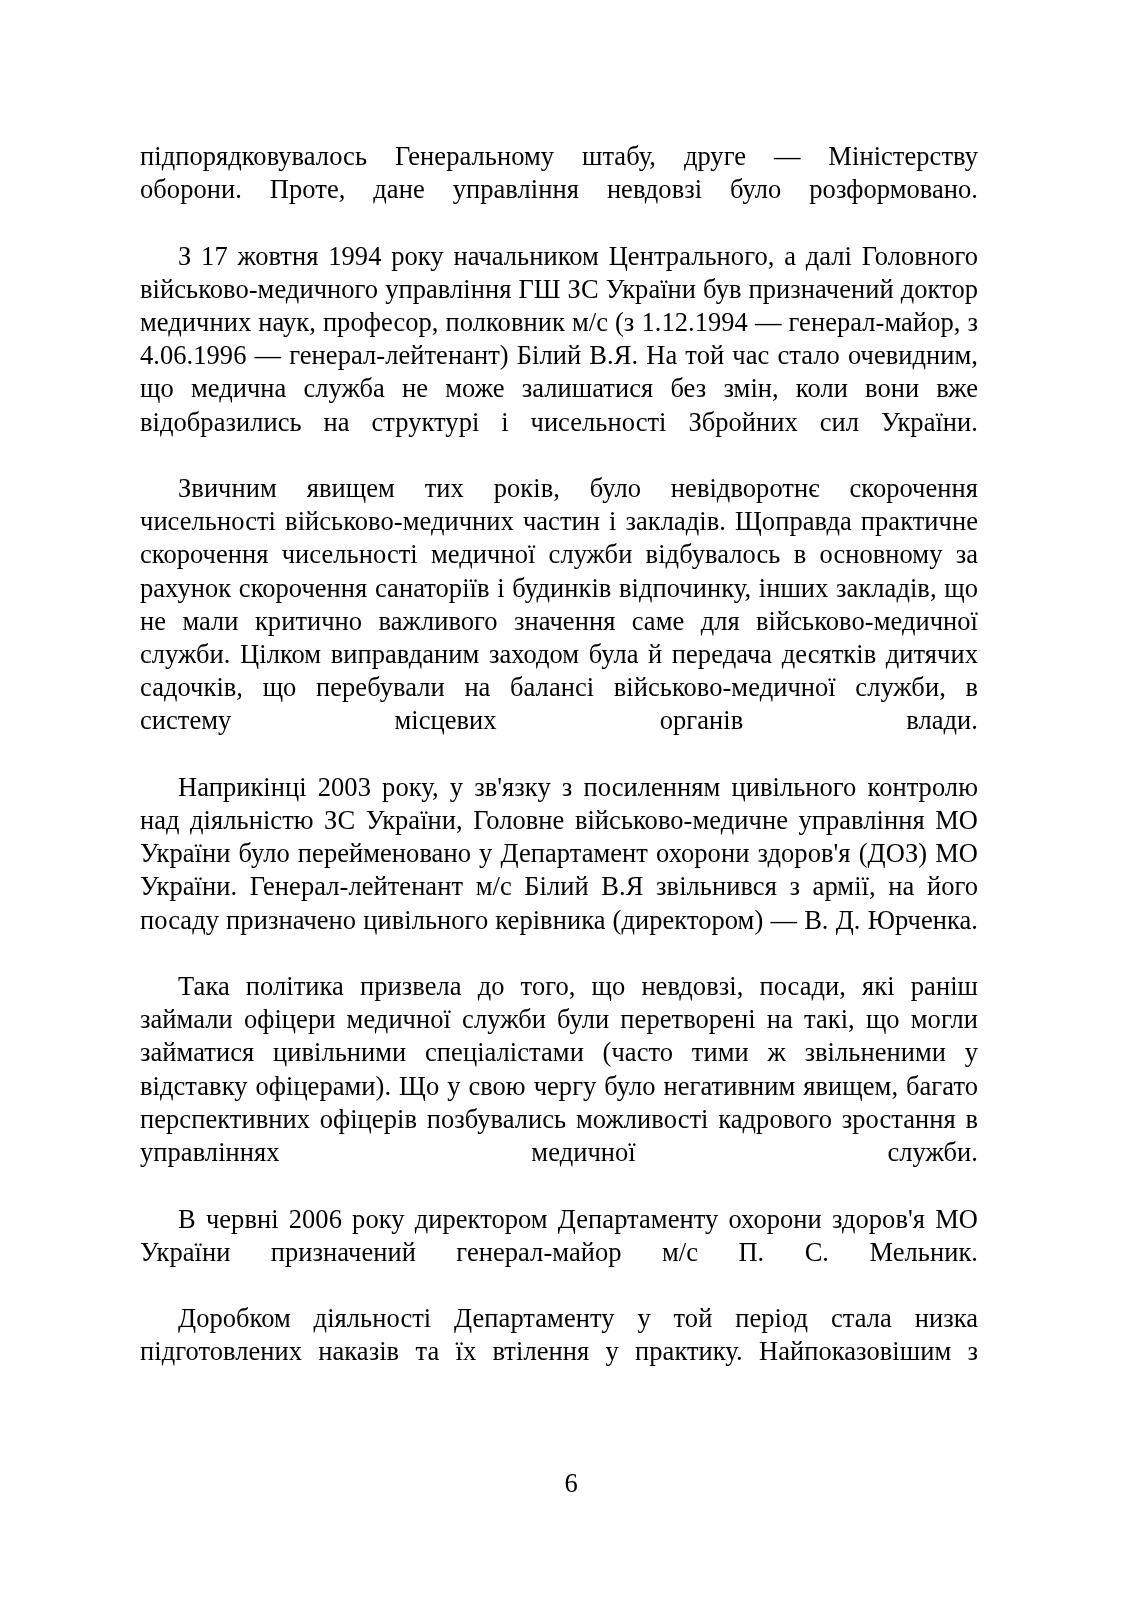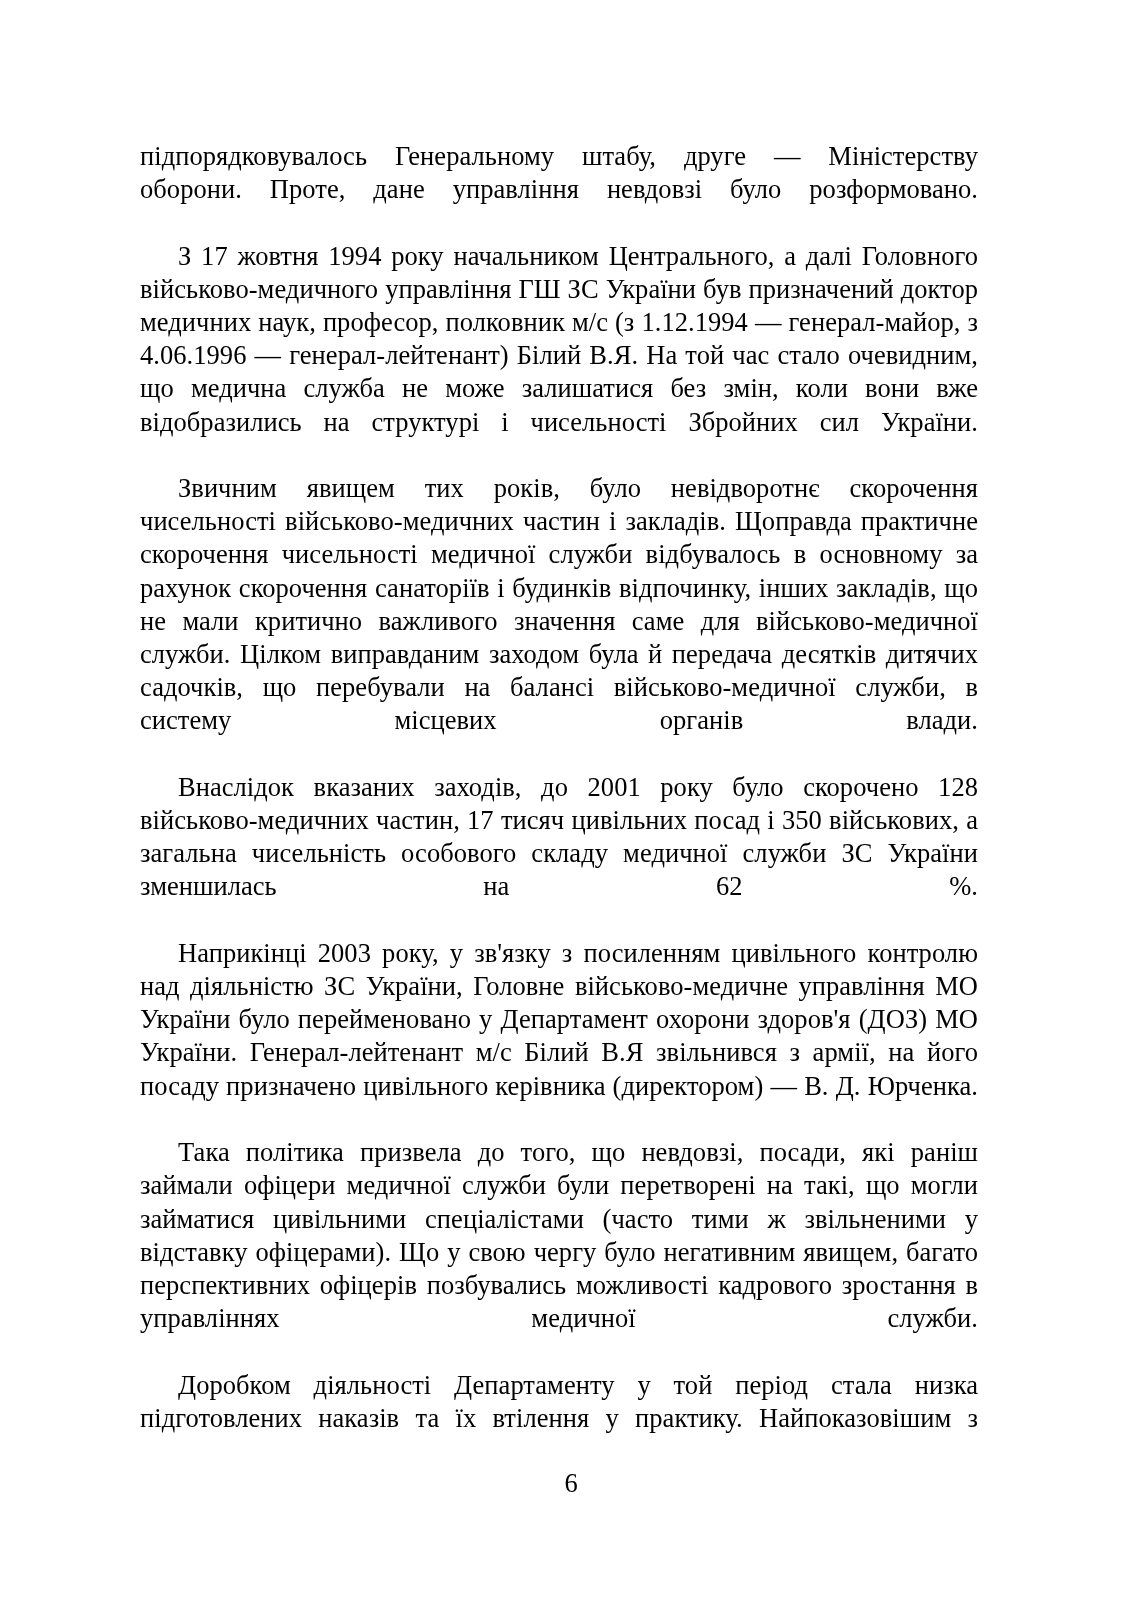--- a/index.html
+++ b/index.html
@@ -70,27 +70,27 @@
 <div class="page">
 
   <div class="text-body">
 
     <p class="para no-indent">підпорядковувалось Генеральному штабу, друге — Міністерству оборони. Проте, дане управління невдовзі було розформовано.</p>
 
     <p class="para">З 17 жовтня 1994 року начальником Центрального, а далі Головного військово-медичного управління ГШ ЗС України був призначений доктор медичних наук, професор, полковник м/с (з 1.12.1994 — генерал-майор, з 4.06.1996 — генерал-лейтенант) Білий В.Я. На той час стало очевидним, що медична служба не може залишатися без змін, коли вони вже відобразились на структурі і чисельності Збройних сил України.</p>
 
     <p class="para">Звичним явищем тих років, було невідворотнє скорочення чисельності військово-медичних частин і закладів. Щоправда практичне скорочення чисельності медичної служби відбувалось в основному за рахунок скорочення санаторіїв і будинків відпочинку, інших закладів, що не мали критично важливого значення саме для військово-медичної служби. Цілком виправданим заходом була й передача десятків дитячих садочків, що перебували на балансі військово-медичної служби, в систему місцевих органів влади.</p>
 
-    <p class="para">Внаслідок вказаних заходів, до 2001 року було скорочено 128 військово-медичних частин, 17 тисяч цивільних посад і 350 військових, а загальна чисельність особового складу медичної служби ЗС України зменшилась на 62 %.</p>
 
 
     <p class="para">Наприкінці 2003 року, у зв'язку з посиленням цивільного контролю над діяльністю ЗС України, Головне військово-медичне управління МО України було перейменовано у Департамент охорони здоров'я (ДОЗ) МО України. Генерал-лейтенант м/с Білий В.Я звільнився з армії, на його посаду призначено цивільного керівника (директором) — В. Д. Юрченка.</p>
 
     <p class="para">Така політика призвела до того, що невдовзі, посади, які раніш займали офіцери медичної служби були перетворені на такі, що могли займатися цивільними спеціалістами (часто тими ж звільненими у відставку офіцерами). Що у свою чергу було негативним явищем, багато перспективних офіцерів позбувались можливості кадрового зростання в управліннях медичної служби.</p>
 
+    <p class="para">В червні 2006 року директором Департаменту охорони здоров'я МО України призначений генерал-майор м/с П. С. Мельник.</p>
 
     <p class="para">Доробком  діяльності Департаменту у той період стала низка підготовлених наказів та їх втілення у практику. Найпоказовішим з</p>
 
   </div>
 
   <div class="page-number">6</div>
 
 </div>
 
 </body></html>

